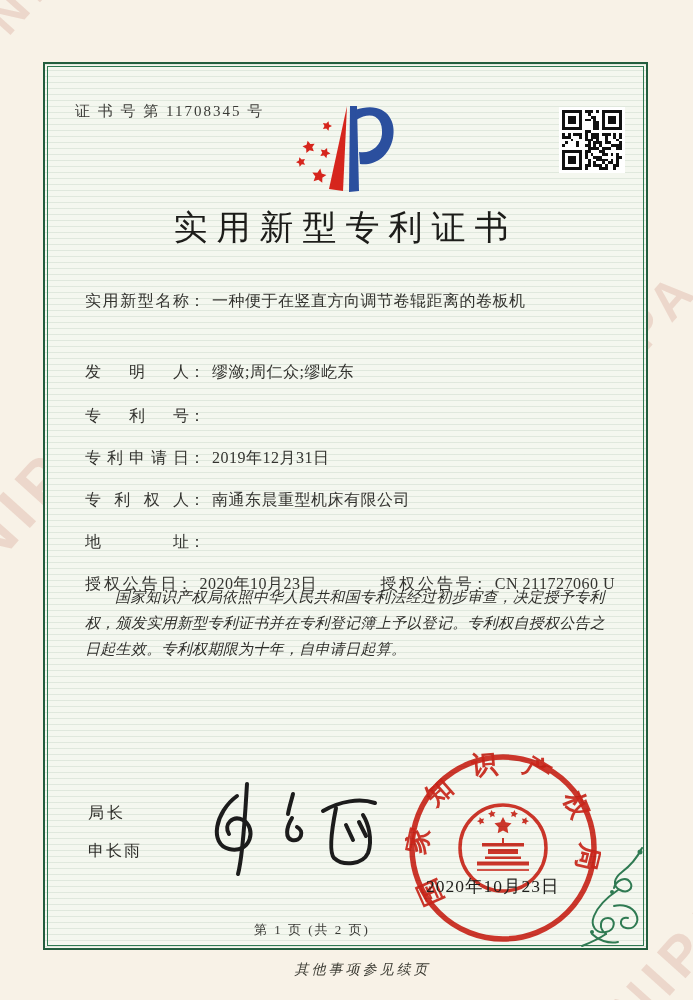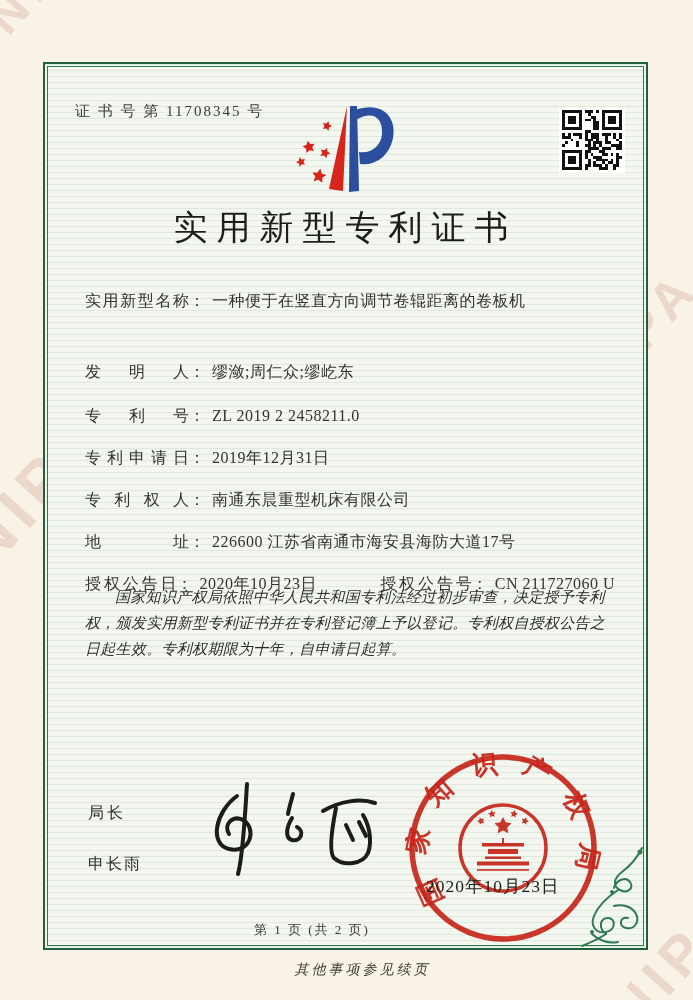--- a/index.html
+++ b/index.html
@@ -48,21 +48,21 @@
   .flabel{display:inline-block;width:104px;text-align:justify;text-align-last:justify;}
   .fcolon{display:inline-block;margin-right:7px;}
   .fval{letter-spacing:0.5px;}
   .fval-fixed{display:inline-block;width:205px;}
   .body-text{
     position:absolute;left:85px;top:584px;width:528px;
     font-size:15px;line-height:1.74;font-style:italic;color:#2e2e2a;
   }
   .body-text p{margin:0;text-indent:2em;letter-spacing:0.3px;}
   .signer{position:absolute;left:88px;top:803px;font-size:16px;letter-spacing:3px;color:#2c2c28;}
-  .signer .name{margin-top:30px;letter-spacing:2px;}
+  .signer .name{margin-top:17px;letter-spacing:2px;}
   .signature{position:absolute;left:195px;top:778px;width:195px;height:102px;}
   .seal{position:absolute;left:405px;top:750px;width:196px;height:196px;mix-blend-mode:multiply;}
   .page-no{
     position:absolute;left:43px;width:538px;top:921px;text-align:center;
     font-size:13px;letter-spacing:2px;color:#3a3a36;
   }
   .ornament{position:absolute;left:578px;top:846px;width:72px;height:106px;}
   .footer-note{
     position:absolute;left:16px;width:693px;top:961px;text-align:center;
     font-size:14px;font-style:italic;letter-spacing:3px;color:#3d3d35;
@@ -244,36 +244,34 @@
       <span class="fval">一种便于在竖直方向调节卷辊距离的卷板机</span>
     </div>
     <div class="frow gap-md">
       <span class="flabel">发明人</span>
         <span class="fcolon">：</span>
       <span class="fval">缪潋;周仁众;缪屹东</span>
     </div>
     <div class="frow">
       <span class="flabel">专利号</span>
         <span class="fcolon">：</span>
-      <span class="fval">ZL 2019 2 2458211.0</span>
     </div>
     <div class="frow">
       <span class="flabel">专利申请日</span>
         <span class="fcolon">：</span>
       <span class="fval">2019年12月31日</span>
     </div>
     <div class="frow">
       <span class="flabel">专利权人</span>
         <span class="fcolon">：</span>
       <span class="fval">南通东晨重型机床有限公司</span>
     </div>
     <div class="frow">
       <span class="flabel">地址</span>
         <span class="fcolon">：</span>
-      <span class="fval">226600 江苏省南通市海安县海防大道17号</span>
     </div>
     <div class="frow">
       <span class="flabel">授权公告日</span>
         <span class="fcolon">：</span>
       <span class="fval fval-fixed">2020年10月23日</span>
       <span class="flabel">授权公告号</span>
         <span class="fcolon">：</span>
       <span class="fval">CN 211727060 U</span>
     </div>
   </div>

